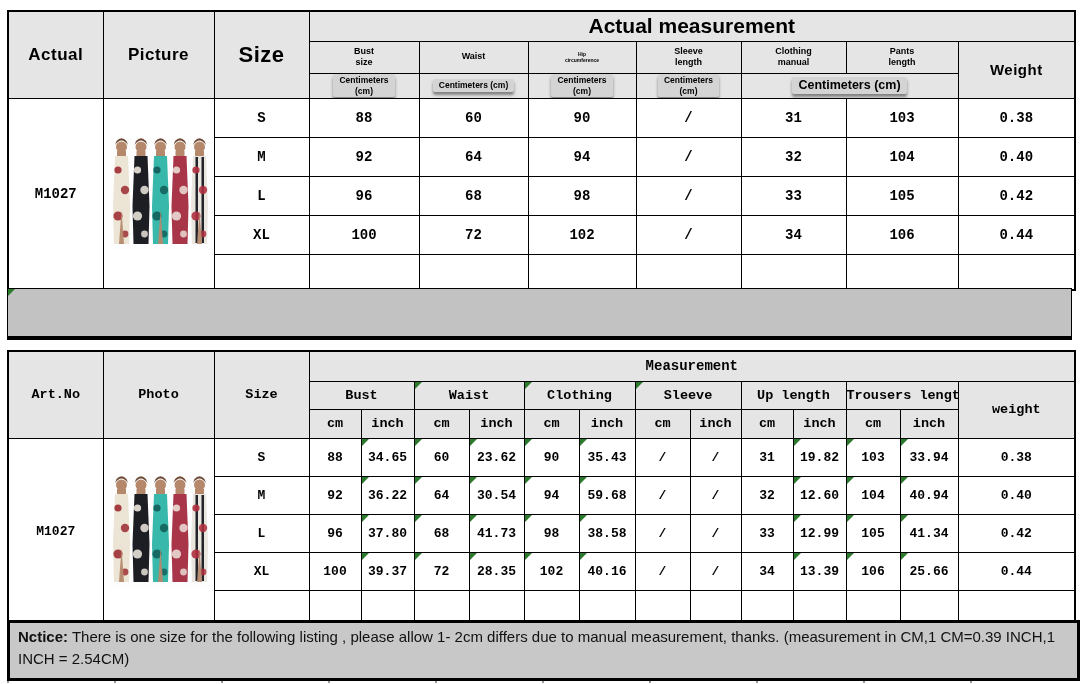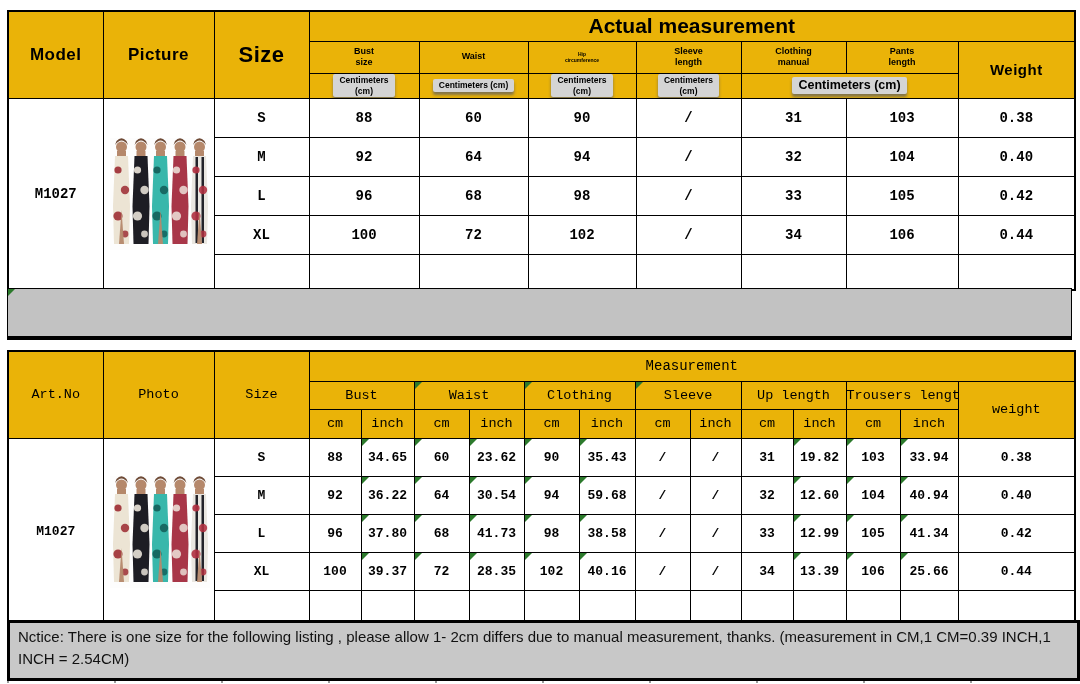--- a/index.html
+++ b/index.html
@@ -3,21 +3,21 @@
 <meta charset="utf-8">
 <style>
   html,body{margin:0;padding:0;background:#fff;}
   #stage{position:relative;width:1080px;height:684px;background:#ffffff;overflow:hidden;
          font-family:"Liberation Sans",sans-serif;color:#000;}
   .blk{position:absolute;left:7px;width:1067px;}
 
   table{border-collapse:collapse;table-layout:fixed;width:1067px;border:2px solid #000;}
   th,td{border:1px solid #000;padding:0;text-align:center;vertical-align:middle;
         overflow:hidden;position:relative;background:#fff;}
-  thead th{background:#eab308;}
+  thead th{background:#e5e5e5;}
 
   
   #t1 .r1{height:30px;}
   #t1 .r2{height:32px;}
   #t1 .r3{height:25px;}
   #t1 .big{font-weight:bold;font-size:17px;letter-spacing:.5px;}
   #t1 .size-h{font-size:22px;}
   #t1 .title{font-weight:bold;font-size:21px;}
   #t1 .weight-h{font-size:15px;}
   #t1 .grp{font-weight:bold;font-size:9px;line-height:1.25;white-space:pre-line;}
@@ -32,37 +32,37 @@
 
   
   #band{position:absolute;left:7px;top:288px;width:1063px;height:47px;background:#c2c2c2;
         border:1px solid #000;border-bottom:4px solid #000;}
 
   
   #t2{font-family:"Liberation Mono",monospace;}
   #t2 .r1{height:30px;}
   #t2 .r2{height:28px;}
   #t2 .r3{height:29px;}
-  #t2 th{font-family:"Liberation Mono",monospace;font-weight:normal;font-size:13.5px;white-space:nowrap;}
+  #t2 th{font-family:"Liberation Mono",monospace;font-weight:bold;font-size:13.5px;white-space:nowrap;}
   #t2 .title{font-size:14px;}
   #t2 td{font-size:13px;height:37px;white-space:nowrap;}
 
   
   .tri::before{content:"";position:absolute;top:0;left:0;width:0;height:0;
                border-top:7px solid #2c7a2c;border-right:7px solid transparent;}
 
   
   .photo-cell{vertical-align:middle;}
   .photo-cell svg{display:block;margin:4px auto 4px 6px;}
 
   
   #notice{position:absolute;left:7px;top:620px;width:1051px;height:44px;background:#c8c8c8;
           border:3px solid #000;padding:3px 8px 8px 8px;font-size:15px;line-height:1.45;
           text-align:left;color:#111;}
-  #notice b{font-weight:normal;text-align:center;}
+  #notice b{font-weight:bold;text-align:center;}
 
   
   #ticks{position:absolute;left:7px;top:681px;width:1067px;height:2px;
          background:repeating-linear-gradient(90deg,#9a9a9a 0 2px,transparent 2px 107px);}
 </style>
 </head>
 <body>
 
 <div id="stage">
 
@@ -75,21 +75,21 @@
         <col style="width:110px">
           <col style="width:109px">
           <col style="width:108px">
         <col style="width:105px">
           <col style="width:105px">
           <col style="width:112px">
         <col style="width:117px">
       </colgroup>
       <thead>
         <tr class="r1">
-          <th rowspan="3" class="big">Model</th>
+          <th rowspan="3" class="big">Actual</th>
           <th rowspan="3" class="big">Picture</th>
           <th rowspan="3" class="big size-h">Size</th>
           <th colspan="7" class="title">Actual measurement</th>
         </tr>
         <tr class="r2">
           <th class="grp">Bust
 size</th>
           <th class="grp">Waist</th>
           <th class="grp tiny">Hip
 circumference</th>

